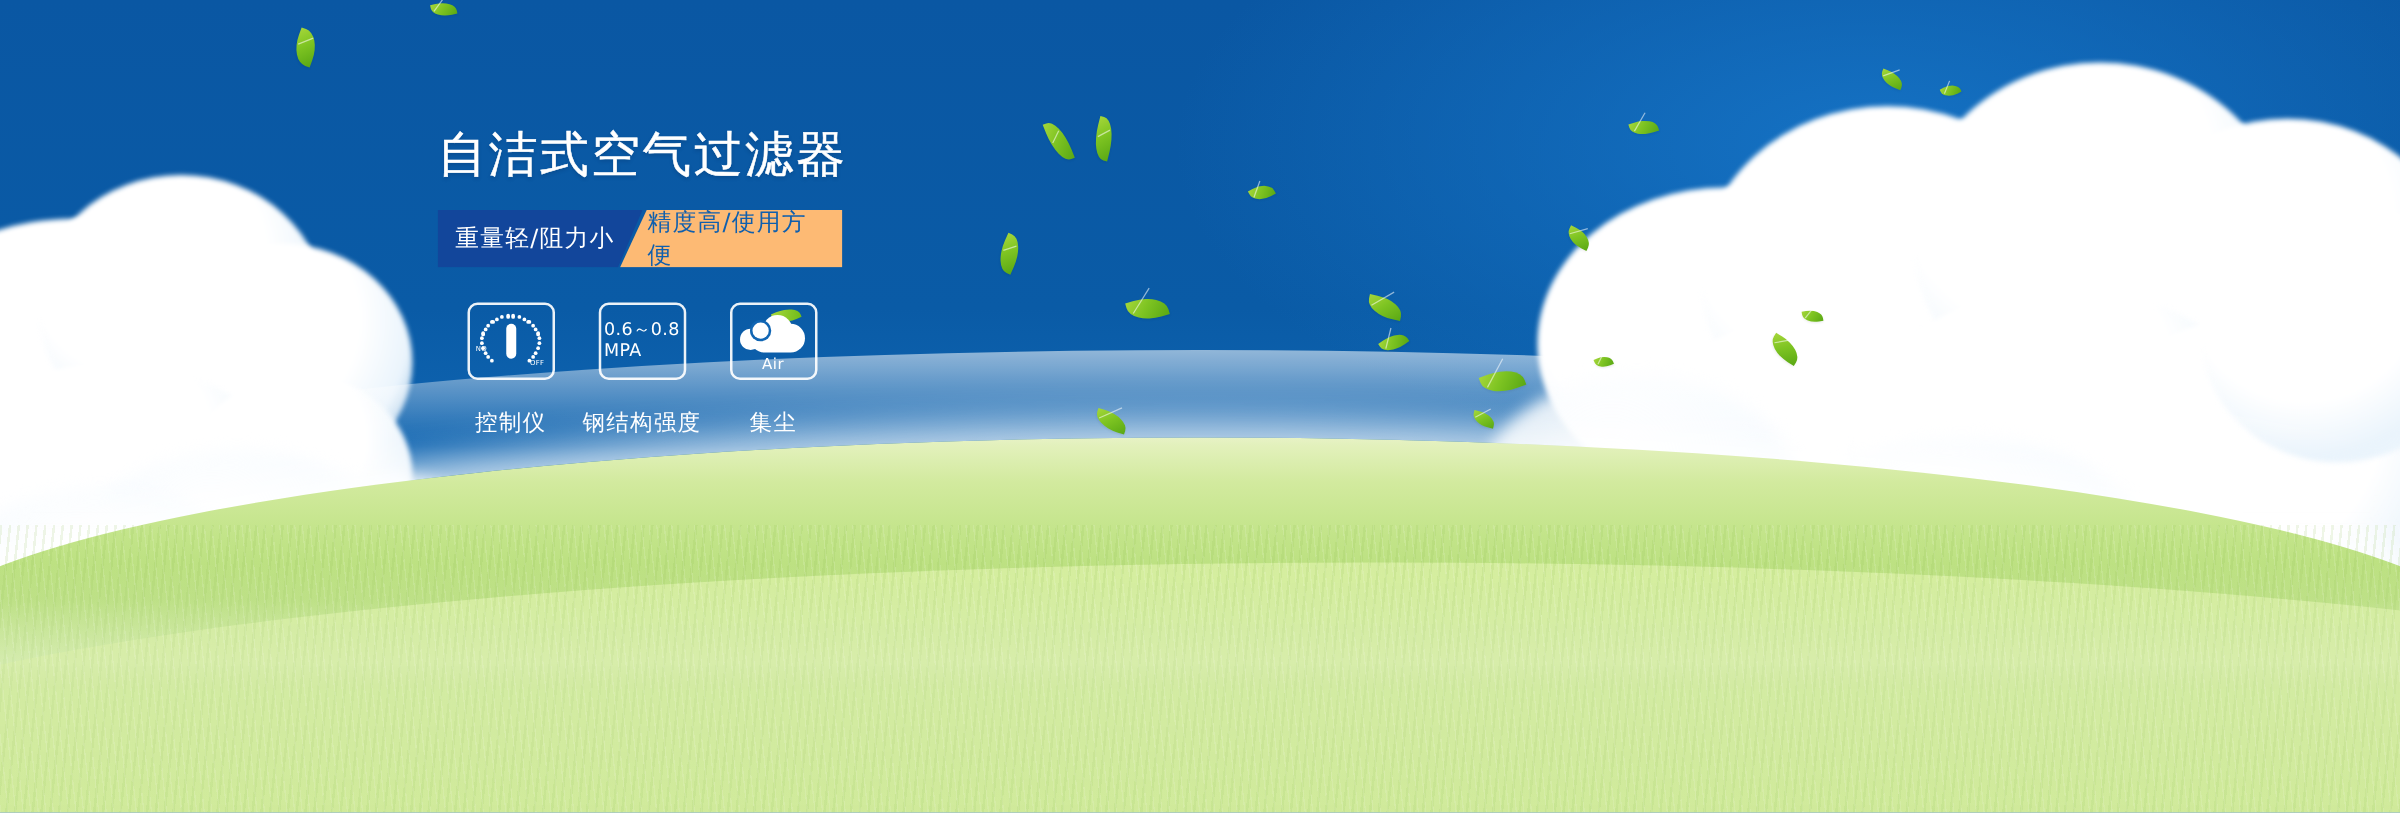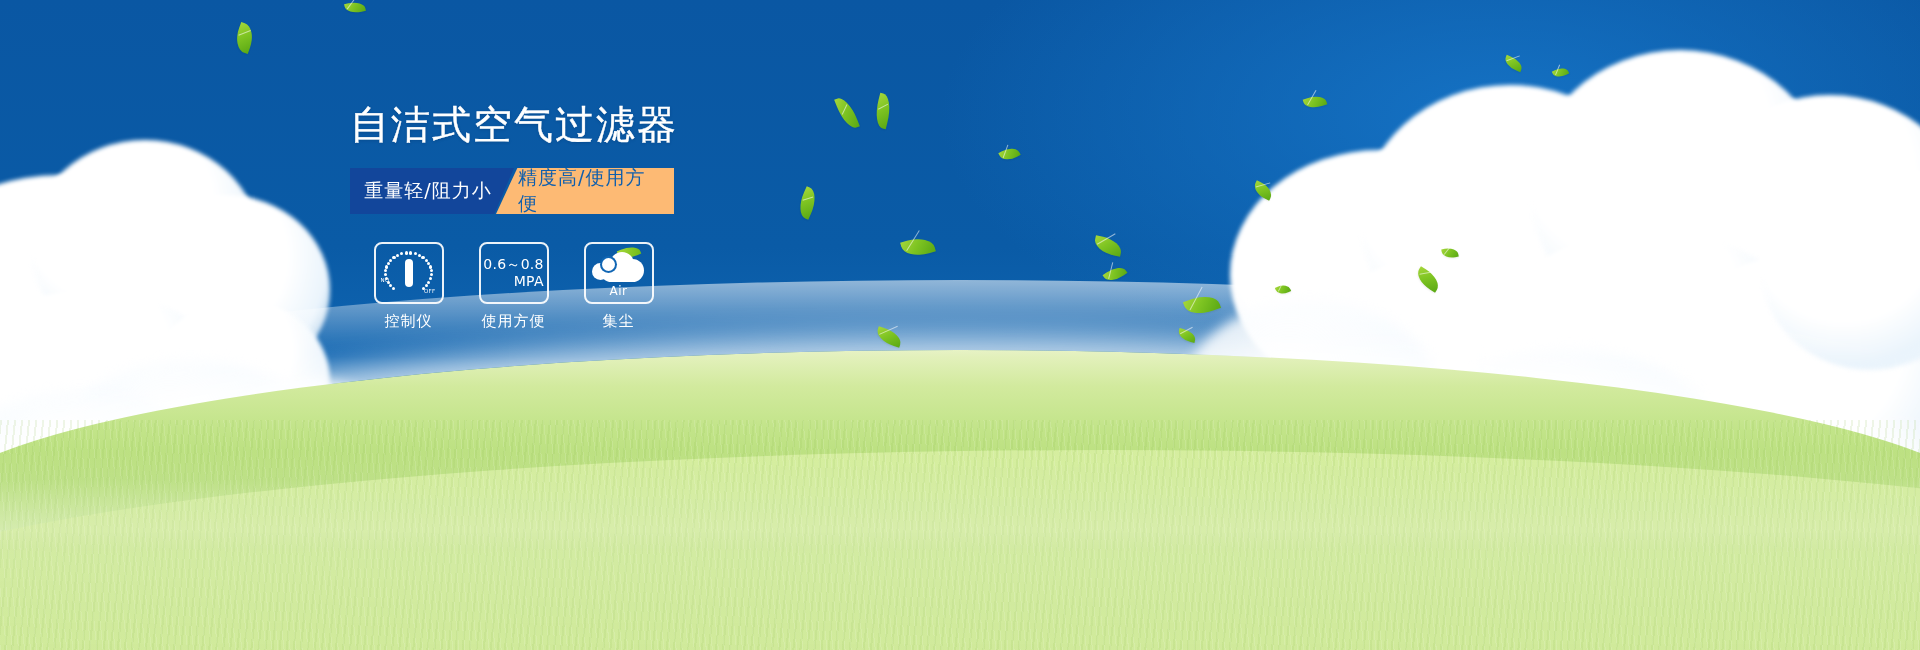--- a/index.html
+++ b/index.html
@@ -238,28 +238,28 @@
     display: flex;
     align-items: center;
     justify-content: center;
     position: relative;
     box-sizing: border-box;
   }
   .feat-text {
     color: #ffffff;
     font-size: 14px;
     line-height: 1.18;
-    text-align: right;
+    text-align: left;
     letter-spacing: 0.3px;
     white-space: pre-line;
   }
   .feat-label {
-    margin-top: 8px;
+    margin-top: 22px;
     color: #ffffff;
-    font-size: 15px;
+    font-size: 18px;
     letter-spacing: 1px;
   }
 
   
   .gauge { position: relative; width: 56px; height: 48px; }
   .gauge .dots { position: absolute; inset: 0; }
   .gauge .dot {
     position: absolute;
     width: 3.2px; height: 3.2px;
     background: #fff;
@@ -463,21 +463,21 @@
           </div>
         </div>
         <div class="feat-label">控制仪</div>
       </div>
 
       <div class="feature">
         <div class="feat-box">
           <div class="feat-text">0.6～0.8
 MPA</div>
         </div>
-        <div class="feat-label">使用方便</div>
+        <div class="feat-label">钢结构强度</div>
       </div>
 
 
 
       <div class="feature">
         <div class="feat-box">
           <div class="airc">
             <div class="sprout"></div>
             <div class="cbody"></div>
             <div class="cb2"></div>

